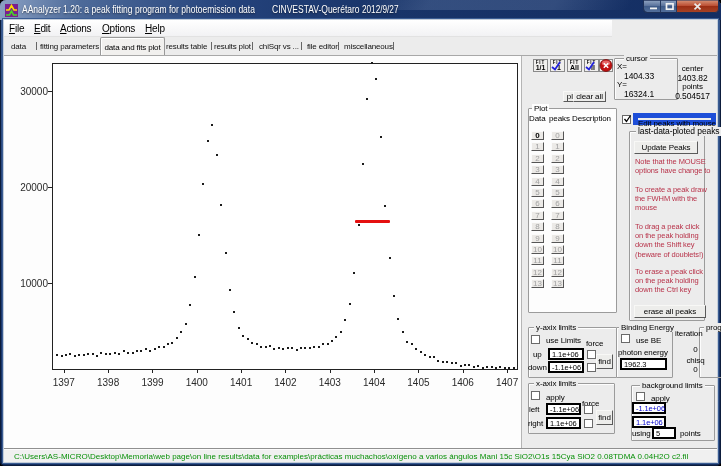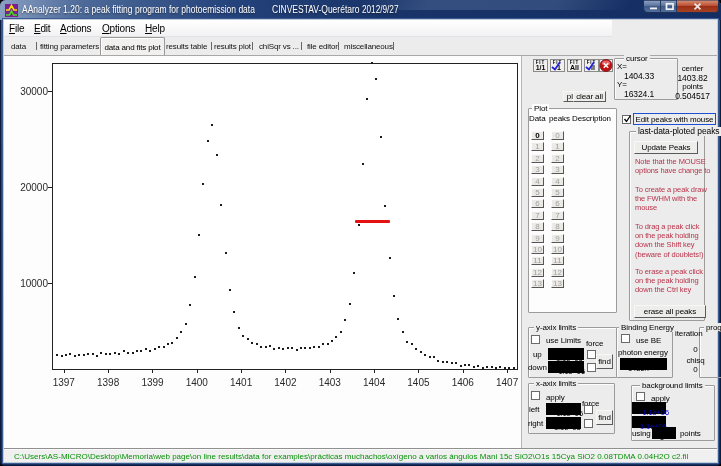--- a/index.html
+++ b/index.html
@@ -26,21 +26,21 @@
 #content{position:absolute;left:0;top:35px;width:713px;height:393px;background:#ececec}
 #plotpanel{position:absolute;left:0;top:1px;width:518px;height:392px;background:#fdfdfd;border-right:1px solid #b5b5b5}
 
 #statusbar{position:absolute;left:0;top:428px;width:713px;height:14px;background:#f0f0f0;border-top:1px solid #909090;box-shadow:inset 0 1px 0 #fbfbfb}
 #statusbar span{position:absolute;left:10px;top:3px;font-size:8px;color:#089008;white-space:nowrap;letter-spacing:.02px}
 
 .gb{position:absolute;border:1px solid #9b9b9b;border-radius:1px;box-shadow:inset 1px 1px 0 #fdfdfd}
 .gl{position:absolute;top:-5px;font-size:8px;letter-spacing:-.1px;color:#000;background:#ececec;padding:0 2px;white-space:nowrap;line-height:9px}
 .btn{position:absolute;background:#ededeb;border-top:1px solid #f8f8f6;border-left:1px solid #f8f8f6;border-right:1px solid #5a5a5a;border-bottom:1px solid #5a5a5a;font-size:8px;letter-spacing:-.1px;color:#000;text-align:center;line-height:11px;padding:0}
 .cbx{position:absolute;width:9px;height:9px;background:#fff;border:1px solid #6a6a6a}
-.fld{position:absolute;height:12px;background:#fff;border:6px solid #000000;font-size:7.5px;letter-spacing:-.1px;color:#000;line-height:10px;padding-left:2px;white-space:nowrap}
+.fld{position:absolute;height:12px;background:#fff;border:2px solid #000000;font-size:7.5px;letter-spacing:-.1px;color:#000;line-height:10px;padding-left:2px;white-space:nowrap}
 .lbl{position:absolute;font-size:8px;letter-spacing:-.1px;color:#000;white-space:nowrap}
 .red{position:absolute;font-size:7.5px;letter-spacing:-.1px;color:#b8334a;line-height:9.2px;white-space:pre-wrap}
 .nbtn{position:absolute;width:13px;height:9px;background:#eceae7;border-top:1px solid #fbfbfb;border-left:1px solid #fbfbfb;border-right:1px solid #555;border-bottom:1px solid #555;font-size:8px;line-height:7px;text-align:center;color:#a0a0a0}
 .nbtn.on{color:#000;font-weight:bold}
 </style></head>
 <body>
 <div id="win">
  <div id="titlebar">
       <div class="sheen"></div>
   <svg id="icon" viewBox="0 0 13 13">
@@ -290,21 +290,21 @@
 
     <div class="lbl" style="left:669px;top:64px;width:47px;text-align:center">center</div>
     <div class="lbl" style="left:669px;top:72.5px;width:47px;text-align:center;font-size:8.5px">1403.82</div>
     <div class="lbl" style="left:669px;top:82px;width:47px;text-align:center">points</div>
     <div class="lbl" style="left:669px;top:90.5px;width:47px;text-align:center;font-size:8.5px">0.504517</div>
 
     <div class="cbx" style="left:622px;top:115px"></div>
     <svg style="position:absolute;left:622px;top:114px" width="11" height="11">
             <path d="M2.5 5 L4.5 7.5 L8.5 1.5" stroke="#000" stroke-width="1.3" fill="none"></path>
           </svg>
-    <div class="lbl" style="left:633px;top:112.5px;width:83px;height:12px;border:1px solid #1d4ed8;font-size:8px;text-align:center;line-height:11px">Edit peaks with mouse</div>
+    <div class="lbl" style="left:633px;top:112.5px;width:83px;height:12px;border:5px solid #1d4ed8;font-size:8px;text-align:center;line-height:11px">Edit peaks with mouse</div>
 
     <div class="gb" style="left:528px;top:108px;width:89px;height:205px;background:#fdfdfd">
             <div class="gl" style="left:3px;background:#fdfdfd">Plot</div>
           </div>
     <div class="lbl" style="left:529px;top:114px">Data</div>
           <div class="lbl" style="left:549px;top:114px">peaks</div>
           <div class="lbl" style="left:572px;top:114px">Description</div>
     <div class="nbtn on" style="left:531px;top:131.0px">0</div>
 <div class="nbtn" style="left:551px;top:131.0px">0</div>
 <div class="nbtn" style="left:531px;top:142.4px">1</div>
@@ -365,21 +365,21 @@
     <div class="lbl" style="left:528px;top:363px">down</div>
     <div class="fld" style="left:548px;top:361px;width:36px">-1.1e+06</div>
     <div class="cbx" style="left:587px;top:363px"></div>
 
     <div class="gb" style="left:616px;top:327px;width:57px;height:51px">
             <div class="gl" style="left:2px">Binding Energy</div>
           </div>
     <div class="cbx" style="left:621px;top:334px"></div>
     <div class="lbl" style="left:636px;top:336px">use BE</div>
     <div class="lbl" style="left:618px;top:348px">photon energy</div>
-    <div class="fld" style="left:620px;top:358px;width:47px">1486.7</div>
+    <div class="fld" style="left:620px;top:358px;width:47px">1962.3</div>
 
     <div class="gb" style="left:699px;top:327px;width:51px;height:51px">
             <div class="gl" style="left:4px">progress</div>
           </div>
     <div class="lbl" style="left:675px;top:329px;width:41px;text-align:left">iteration</div>
     <div class="lbl" style="left:675px;top:345px;width:41px;text-align:center">0</div>
     <div class="lbl" style="left:675px;top:356px;width:41px;text-align:center">chisq</div>
     <div class="lbl" style="left:675px;top:365px;width:41px;text-align:center">0</div>
 
     <div class="gb" style="left:528px;top:383px;width:87px;height:51px">

